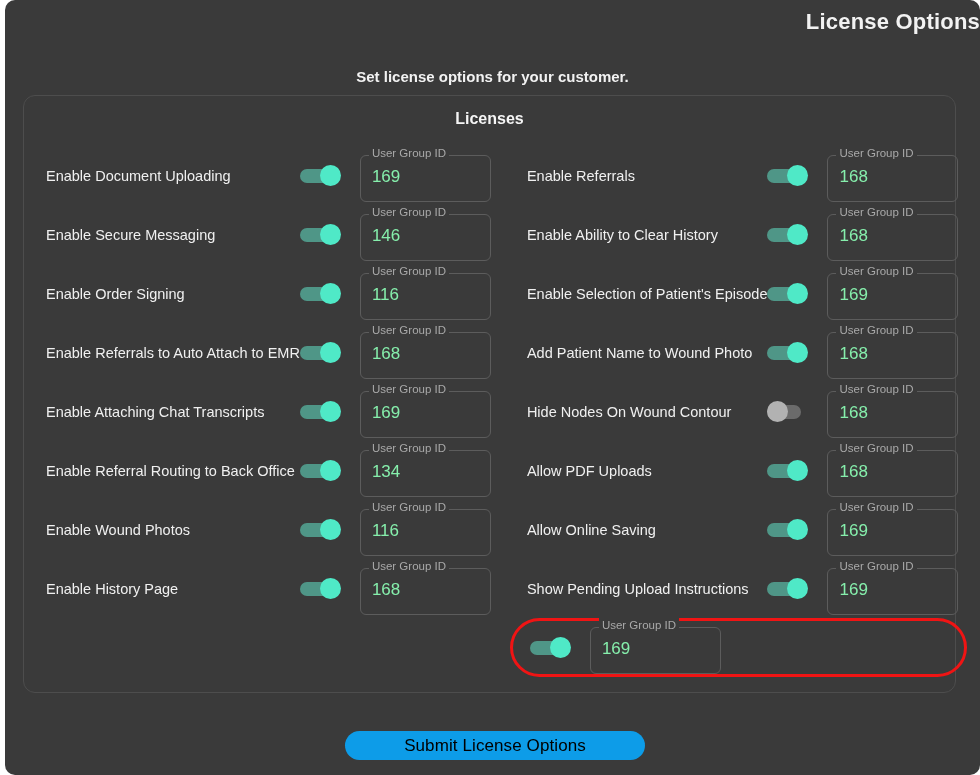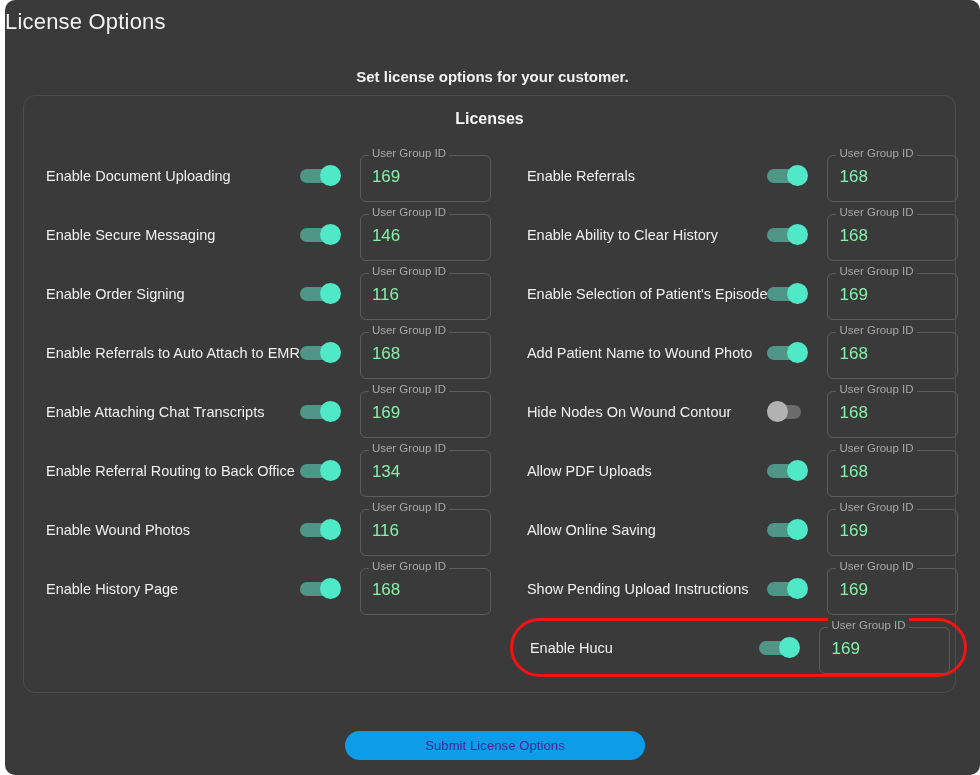--- a/index.html
+++ b/index.html
@@ -23,24 +23,24 @@
     background: #3a3a3a;
     border-radius: 10px 10px 10px 10px;
     overflow: hidden;
   }
 
   
   #header-title {
     position: absolute;
     left: 0; top: 8px;
     width: 100%;
-    text-align: left;
+    text-align: right;
     color: #f2f2f2;
     font-size: 22px;
-    font-weight: 400;
+    font-weight: 700;
     letter-spacing: 0.2px;
     line-height: 28px;
   }
   #header-subtitle {
     position: absolute;
     left: 0; top: 58px;
     width: 100%;
     text-align: center;
     color: #f2f2f2;
     font-size: 15px;
@@ -191,25 +191,25 @@
   .row.highlighted .field .notch { background: #3a3a3a; }
 
   
   #submit-button {
     position: absolute;
     left: 340px;
     top: 731px;
     width: 300px;
     height: 29px;
     background: #0d9ce8;
-    color: #4c1d95;
+    color: #000000;
     border: none;
     border-radius: 15px;
     font-family: "Liberation Sans", sans-serif;
-    font-size: 13px;
+    font-size: 17px;
     font-weight: 400;
     cursor: pointer;
     letter-spacing: 0.1px;
   }
 </style>
 </head>
 <body>
 
 <div id="dialog">
 
@@ -424,21 +424,20 @@
           </div>
           <div class="field">
             <span class="outline"></span>
             <span class="notch" style="width: 80px;"></span>
             <span class="legend">User Group ID</span>
             <span class="value">169</span>
           </div>
         </div>
         <div class="row"></div>
         <div class="row highlighted">
-          <div class="row-label">Enable Hucu</div>
           <div class="switch">
             <span class="track"></span>
             <span class="knob"></span>
           </div>
           <div class="field">
             <span class="outline"></span>
             <span class="notch" style="width: 80px;"></span>
             <span class="legend">User Group ID</span>
             <span class="value">169</span>
           </div>

